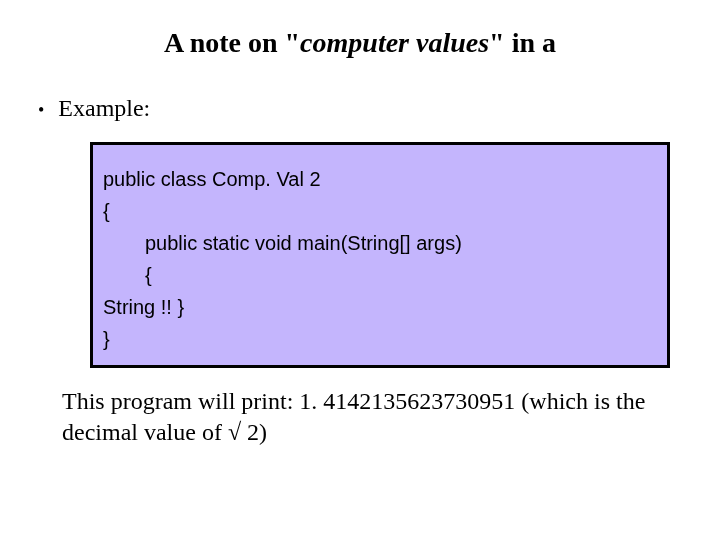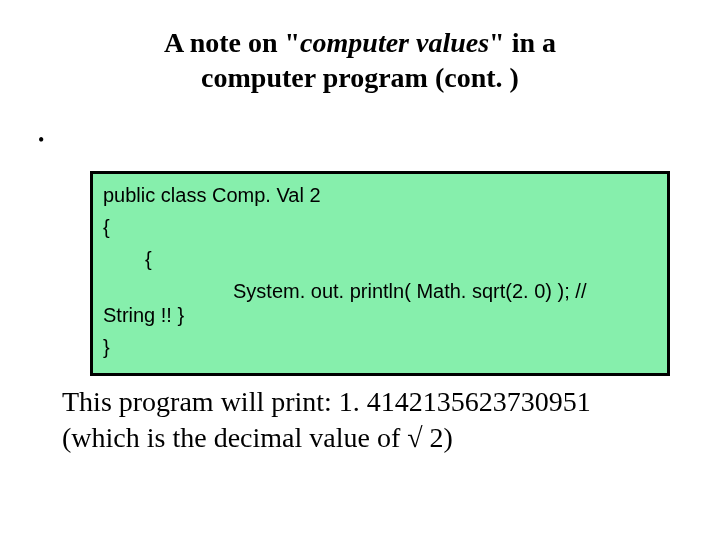--- a/index.html
+++ b/index.html
@@ -27,64 +27,64 @@
     align-items: baseline;
     font-size: 24px;
     margin-bottom: 20px;
     padding-left: 8px;
   }
   .bullet-dot {
     margin-right: 14px;
     font-size: 18px;
   }
   .code-box {
-    background: #86efac;
+    background: #c4b5fd;
     border: 3px solid #000;
     margin-left: 60px;
     margin-right: 20px;
-    padding: 1px 10px 6px 10px;
+    padding: 14px 10px 6px 10px;
     font-family: Arial, Helvetica, sans-serif;
     font-size: 20px;
     line-height: 1.2;
   }
   .code-box .row {
     margin: 8px 0;
   }
   .indent-1 { padding-left: 0; }
   .indent-2 { padding-left: 42px; }
   .indent-3 { padding-left: 130px; }
   .row-combined {
     margin: 8px 0;
   }
   .footer {
-    font-size: 28px;
-    margin-top: 8px;
+    font-size: 24px;
+    margin-top: 18px;
     padding-left: 32px;
     padding-right: 20px;
     line-height: 1.3;
   }
 </style>
 </head>
 <body>
 
 <div class="title">
   <span>A note on "</span><span class="italic">computer values</span><span>" in a</span><br>
-  <span>computer program (cont. )</span>
 </div>
 
 <div class="bullet-row">
   <span class="bullet-dot">•</span>
+  <span>Example:</span>
 </div>
 
 <div class="code-box">
   <div class="row indent-1">public class Comp. Val 2</div>
   <div class="row indent-1">{</div>
+  <div class="row indent-2">public static void main(String[] args)</div>
   <div class="row indent-2">{</div>
   <div class="row-combined">
-    <div class="indent-3">System. out. println( Math. sqrt(2. 0) ); //</div>
     <div class="indent-1">String !! }</div>
   </div>
   <div class="row indent-1">}</div>
 </div>
 
 <div class="footer">
   <span>This program will print: </span><span>1. 4142135623730951</span><span> (which is the decimal value of </span><span>√ 2</span><span>)</span>
 </div>
 
 </body></html>

